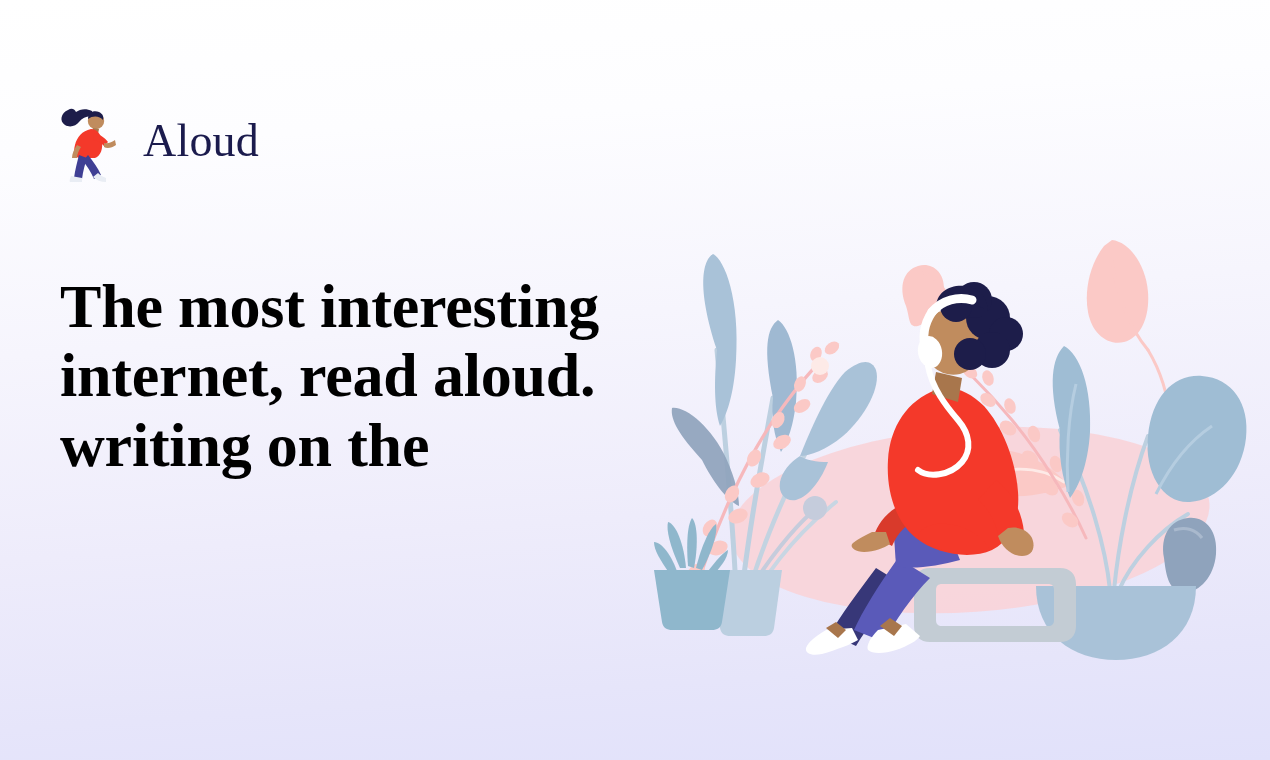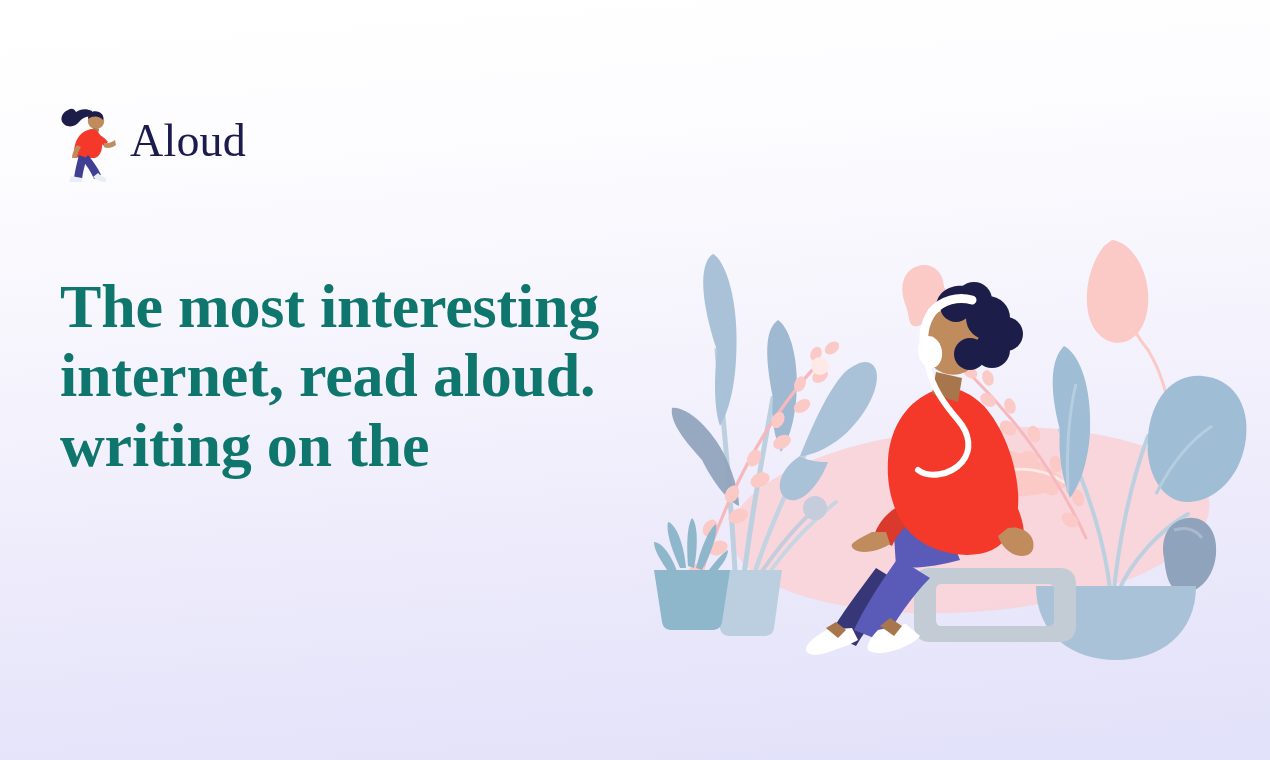--- a/index.html
+++ b/index.html
@@ -27,42 +27,42 @@
     inset: 0;
   }
 
   
   .brand {
     position: absolute;
     left: 58px;
     top: 100px;
     display: flex;
     align-items: center;
-    gap: 10px;
+    gap: 23px;
   }
   .brand-mark { width: 62px; height: 86px; display: block; }
   .brand-word {
     font-family: "Liberation Serif", "DejaVu Serif", serif;
     font-size: 46px;
     line-height: 1;
     color: #1b1b4d;
     letter-spacing: 0.2px;
     padding-bottom: 4px;
   }
 
   
   .headline {
     position: absolute;
     left: 60px;
     top: 272px;
     width: 620px;
     font-family: "Liberation Serif", "DejaVu Serif", serif;
     font-size: 62px;
     line-height: 1.12;
-    color: #0f766e;
+    color: #000000;
     letter-spacing: -0.2px;
   }
   .headline-line { display: block; white-space: nowrap; }
 
   
   .illustration {
     position: absolute;
     left: 640px;
     top: 230px;
     width: 630px;

